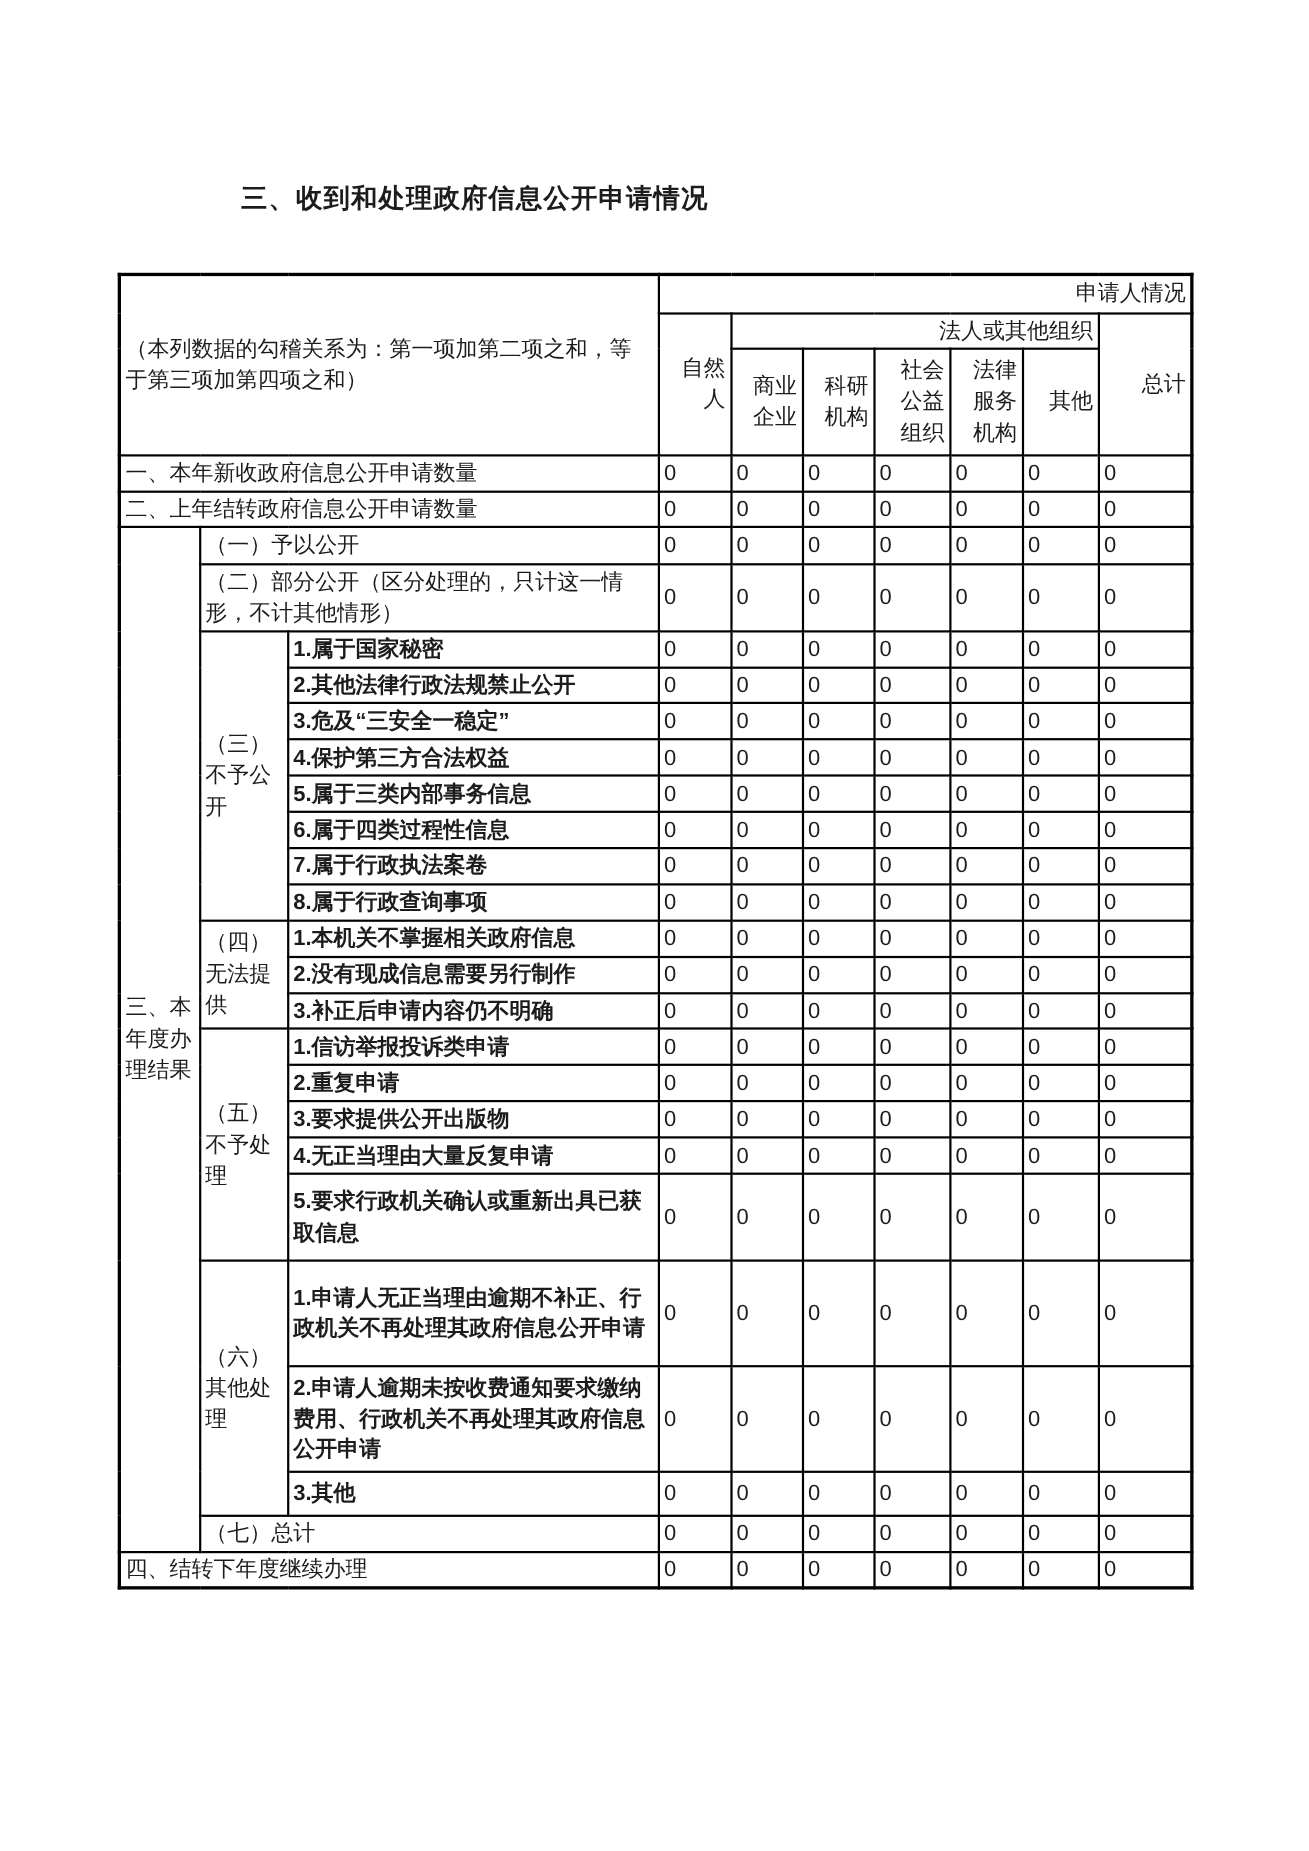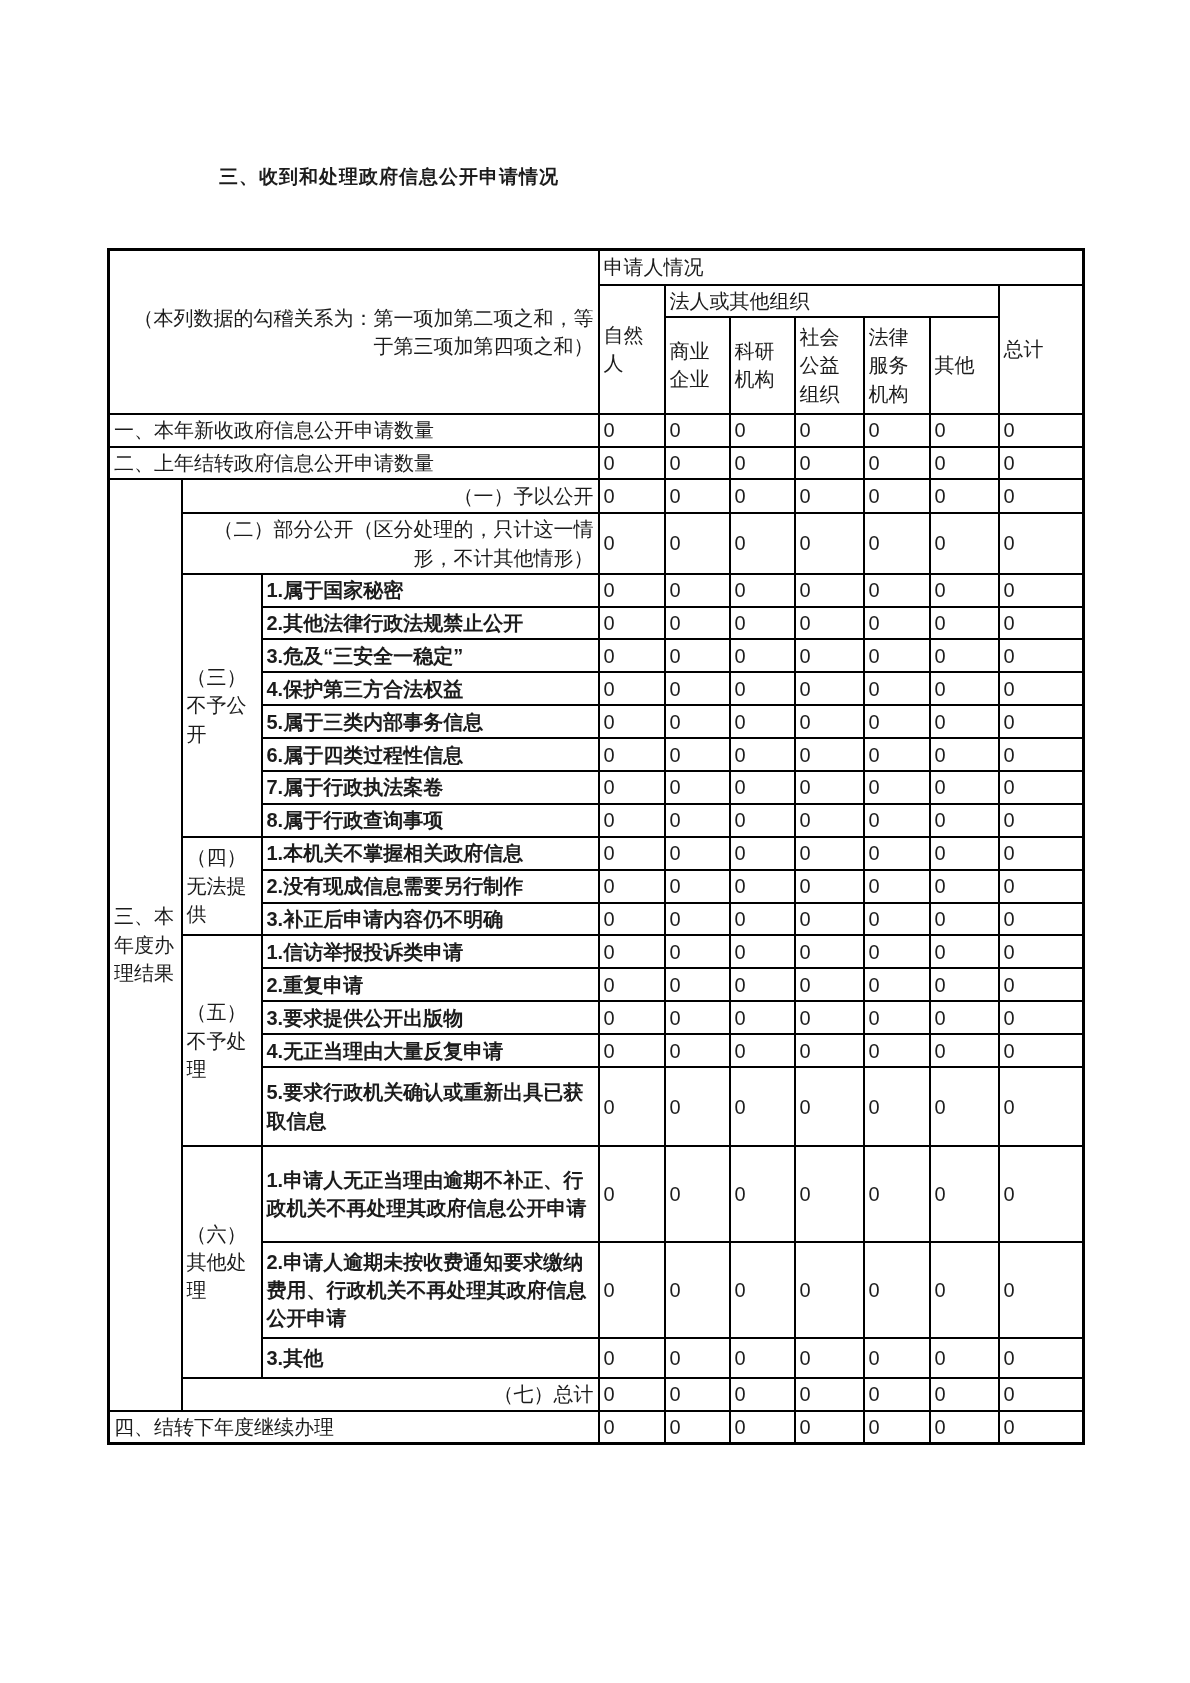--- a/index.html
+++ b/index.html
@@ -1,27 +1,27 @@
 <!DOCTYPE html>
 <html><head>
 <meta charset="utf-8">
 <style>
   html,body{margin:0;padding:0;background:#ffffff;}
   .page{position:relative;width:1190px;height:1683px;background:#ffffff;overflow:hidden;
         font-family:"Liberation Serif",serif;color:#1c1c1c;}
-  .doc-title{position:absolute;left:219px;top:164px;font-size:19px;font-weight:bold;
+  .doc-title{position:absolute;left:219px;top:164px;font-size:24px;font-weight:bold;
         letter-spacing:1px;white-space:nowrap;}
   table.report{position:absolute;left:107px;top:248px;width:975px;border-collapse:collapse;
         table-layout:fixed;border:3px solid #000;font-size:20px;}
   table.report td{border:2px solid #000;padding:1px 4px;line-height:1.42;vertical-align:middle;
         overflow:hidden;}
-  td.hdr{text-align:left;}
-  td.note{text-align:right;padding:6px 10px;margin-left:24px;}
+  td.hdr{text-align:right;}
+  td.note{text-align:left;padding:6px 10px;margin-left:24px;}
   td.lbl{text-align:left;padding-left:6px;word-break:break-all;}
-  td.lbl2{padding-left:9px;text-align:right;}
+  td.lbl2{padding-left:9px;}
   td.sec{text-align:left;padding:2px 5px;word-break:break-all;}
   td.cat{text-align:left;padding:2px 2px 2px 5px;word-break:break-all;}
   td.item{font-family:"Liberation Sans",sans-serif;text-align:left;padding-left:5px;word-break:break-all;font-weight:bold;}
   td.v{font-family:"Liberation Sans",sans-serif;text-align:left;padding-left:6px;}
   td.top{vertical-align:top;padding-top:3px;}
 </style>
 </head>
 <body>
 
 <div class="page">

